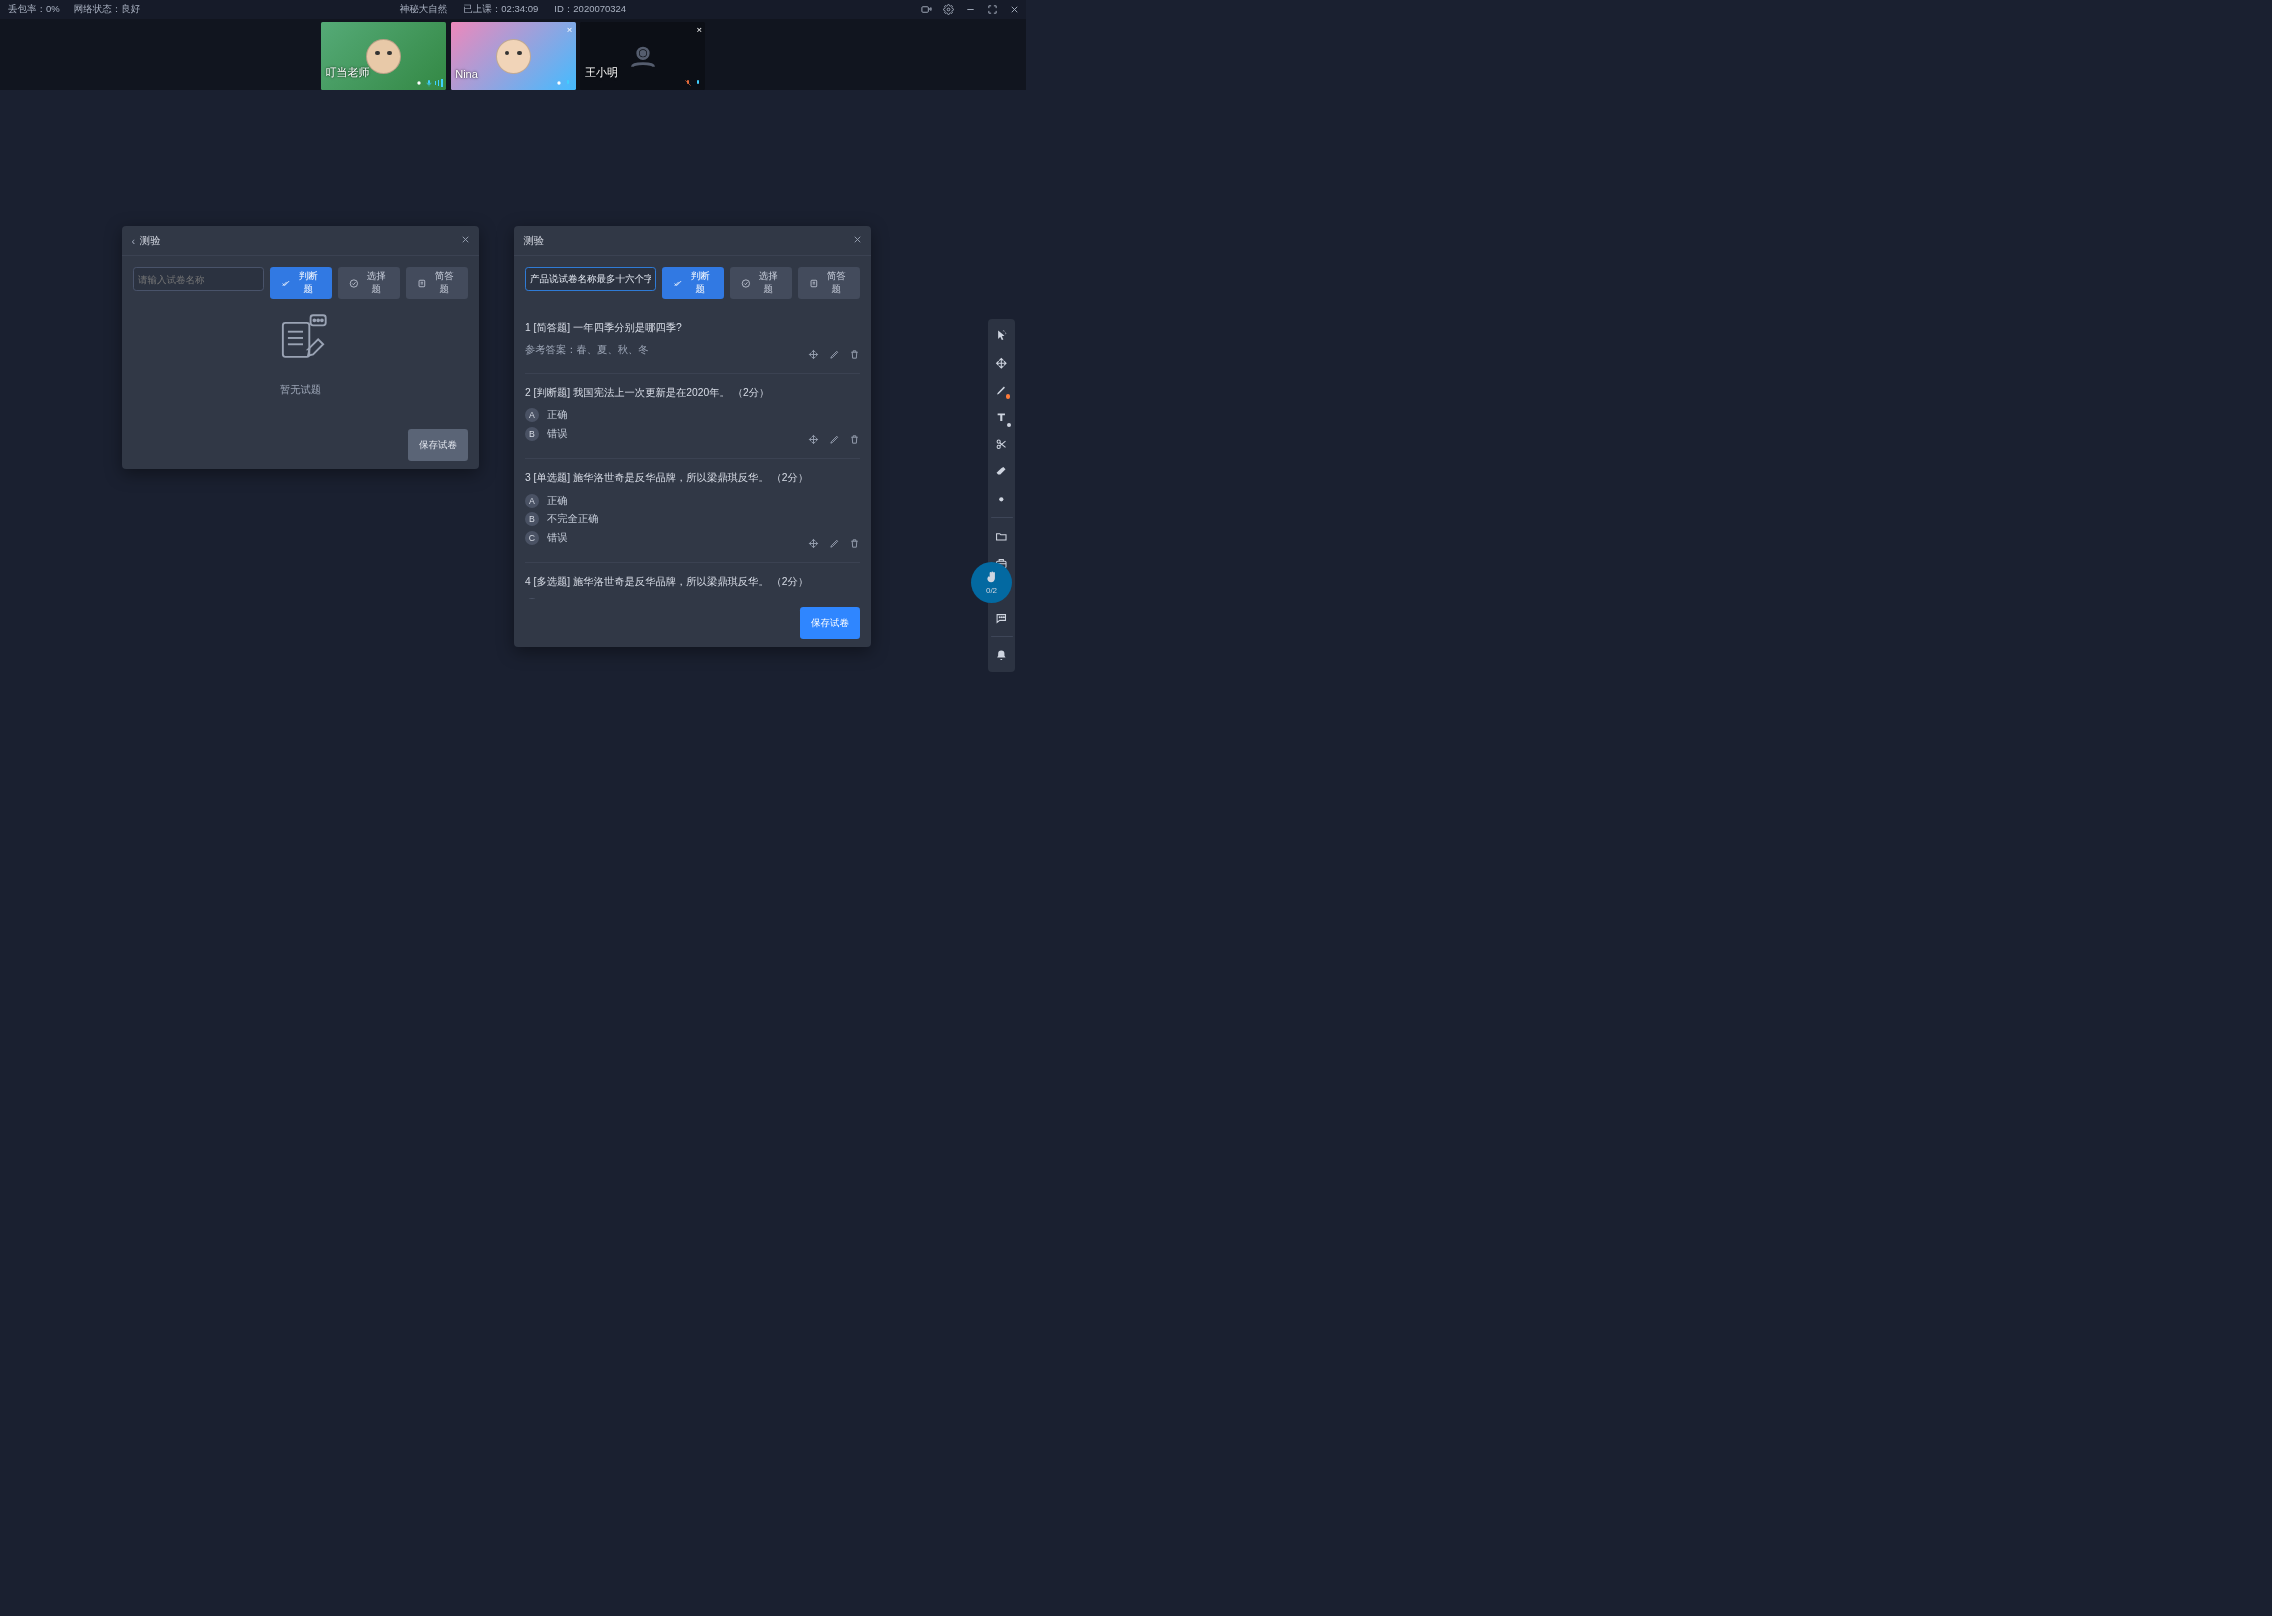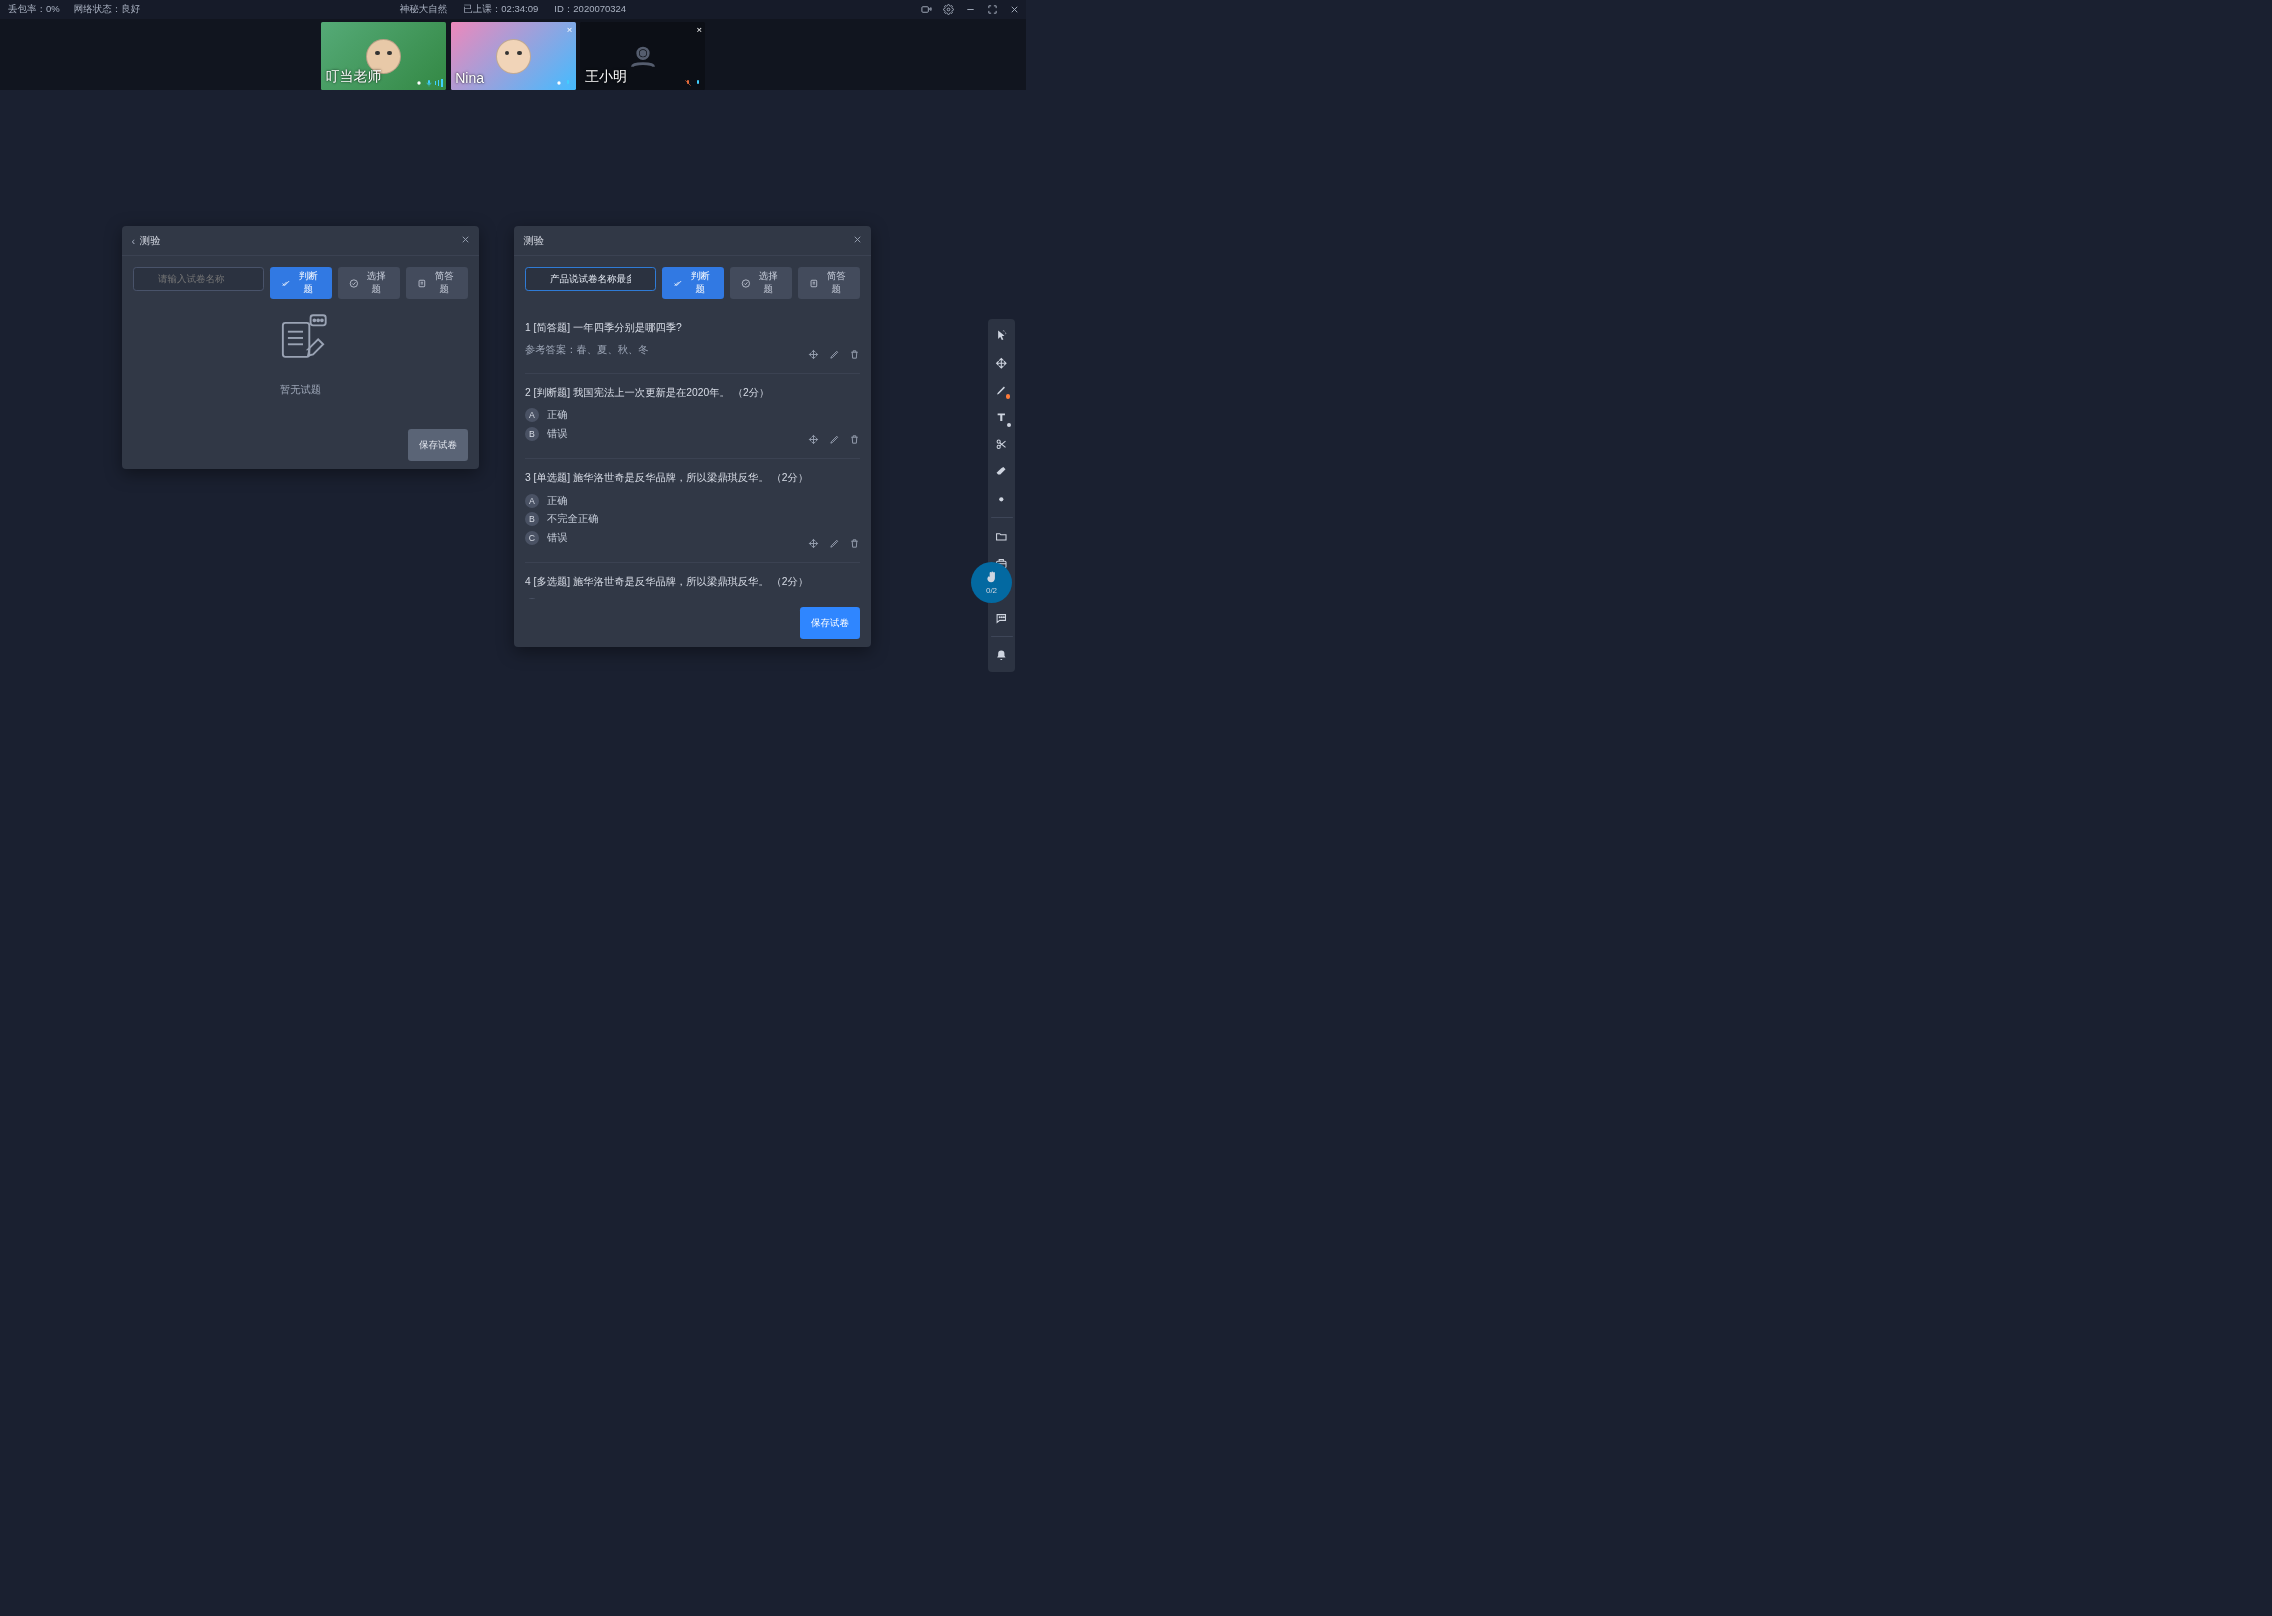--- a/index.html
+++ b/index.html
@@ -8,21 +8,21 @@
   
   .topbar { height: 19px; background: #161b29; display: flex; align-items: center; font-size: 9.5px; color: #aab2c2; padding: 0 8px; position: relative; }
   .topbar .left { display: flex; gap: 14px; }
   .topbar .center { position: absolute; left: 50%; transform: translateX(-50%); display: flex; gap: 16px; }
   .topbar .right { position: absolute; right: 6.3px; display: flex; gap: 11px; align-items: center; }
   .topbar .ico { width: 11px; height: 11px; display: inline-block; color: #aab2c2; }
 
   
   .video-strip { height: 71px; background: #11151f; display: flex; justify-content: center; gap: 4.7px; padding-top: 3.2px; }
   .video-tile { width: 125px; height: 68px; background: #0c0f16; position: relative; border-radius: 1.6px; overflow: hidden; }
-  .video-tile .name { position: absolute; left: 4.7px; bottom: 4px; font-size: 14px; color: #fff; text-shadow: 0 0 2.4px #000; }
+  .video-tile .name { position: absolute; left: 4.7px; bottom: 10px; font-size: 11px; color: #fff; text-shadow: 0 0 2.4px #000; }
   .video-tile .close { position: absolute; right: 3.2px; top: 1.6px; font-size: 9.5px; color: #fff; cursor: pointer; }
   .video-tile .mic { position: absolute; right: 3.2px; bottom: 3.2px; display: flex; gap: 1.6px; align-items: center; }
   .video-tile .mic span { width: 1.6px; background: #3fd0ff; display: inline-block; }
   .placeholder-face { width: 100%; height: 100%; background: linear-gradient(135deg,#5a7,#384); display:flex; align-items:center; justify-content:center;}
   .placeholder-face2 { width: 100%; height: 100%; background: linear-gradient(135deg,#e8b,#4bf); display:flex; align-items:center; justify-content:center;}
   .placeholder-cam { width:100%; height:100%; display:flex; align-items:center; justify-content:center; }
   .placeholder-cam svg { width:32px; height:32px; color:#555d6e;}
   .face-circle { width:35px; height:35px; border-radius:50%; background:#e8c9a8; border: 1.6px solid rgba(0,0,0,.2); position:relative;}
   .face-circle::before{content:"";position:absolute;left:8px;top:11px;width:4.7px;height:4.7px;background:#333;border-radius:50%;}
   .face-circle::after{content:"";position:absolute;right:8px;top:11px;width:4.7px;height:4.7px;background:#333;border-radius:50%;}
@@ -32,21 +32,21 @@
 
   
   .panel { position: absolute; background: #313846; border-radius: 4px; box-shadow: 0 4.7px 17.4px rgba(0,0,0,.4); display:flex; flex-direction:column; }
   .panel-hdr { height: 30px; display: flex; align-items: center; padding: 0 9.5px; font-size: 10.3px; color: #d3d7e0; position: relative; border-bottom: 0.8px solid #3b4252; }
   .panel-hdr .back { color:#9aa3b4; margin-right:4.7px; font-size:11px;}
   .panel-hdr .x { position: absolute; right: 8px; top: 8px; color:#9aa3b4; cursor:pointer; }
   .panel-body { flex: 1; padding: 11px; overflow-y:auto; }
   .panel-footer { padding: 8px 11px; display:flex; justify-content:flex-end; }
 
   .toolbar-row { display:flex; gap:6.3px; margin-bottom:9.5px; }
-  .name-input { flex: none; width: 131px; height: 24px; background:#2b3240; border:0.8px solid #49536a; border-radius:3.2px; color:#cfd5e0; font-size:9.5px; padding:0 24px;font-family:Liberation Mono, monospace; }
+  .name-input { flex: none; width: 131px; height: 24px; background:#2b3240; border:0.8px solid #49536a; border-radius:3.2px; color:#cfd5e0; font-size:9.5px; padding:0 4px; }
   .name-input.filled { border-color:#2f7bd6; color:#e6ebf4;}
   .btn { height:32px; padding:0 11px; border-radius:3.2px; font-size:9.5px; display:inline-flex; align-items:center; gap:4.7px; border:none; cursor:pointer; }
   .btn-primary { background:#3179e3; color:#fff; }
   .btn-dark { background:#434b5c; color:#c9cfdc; }
   .btn-save-grey { background:#5a6476; color:#e2e6ee; }
   .btn-save-blue { background:#2f86ff; color:#fff; }
   .btn svg{width:11px;height:11px;}
 
   .empty-state { display:flex; flex-direction:column; align-items:center; justify-content:flex-start; height: 158px; color:#9aa3b4; font-size:10.3px;}
   .empty-state svg { width:63px; height:63px; color:#9aa3b4; margin-bottom:11px;}

